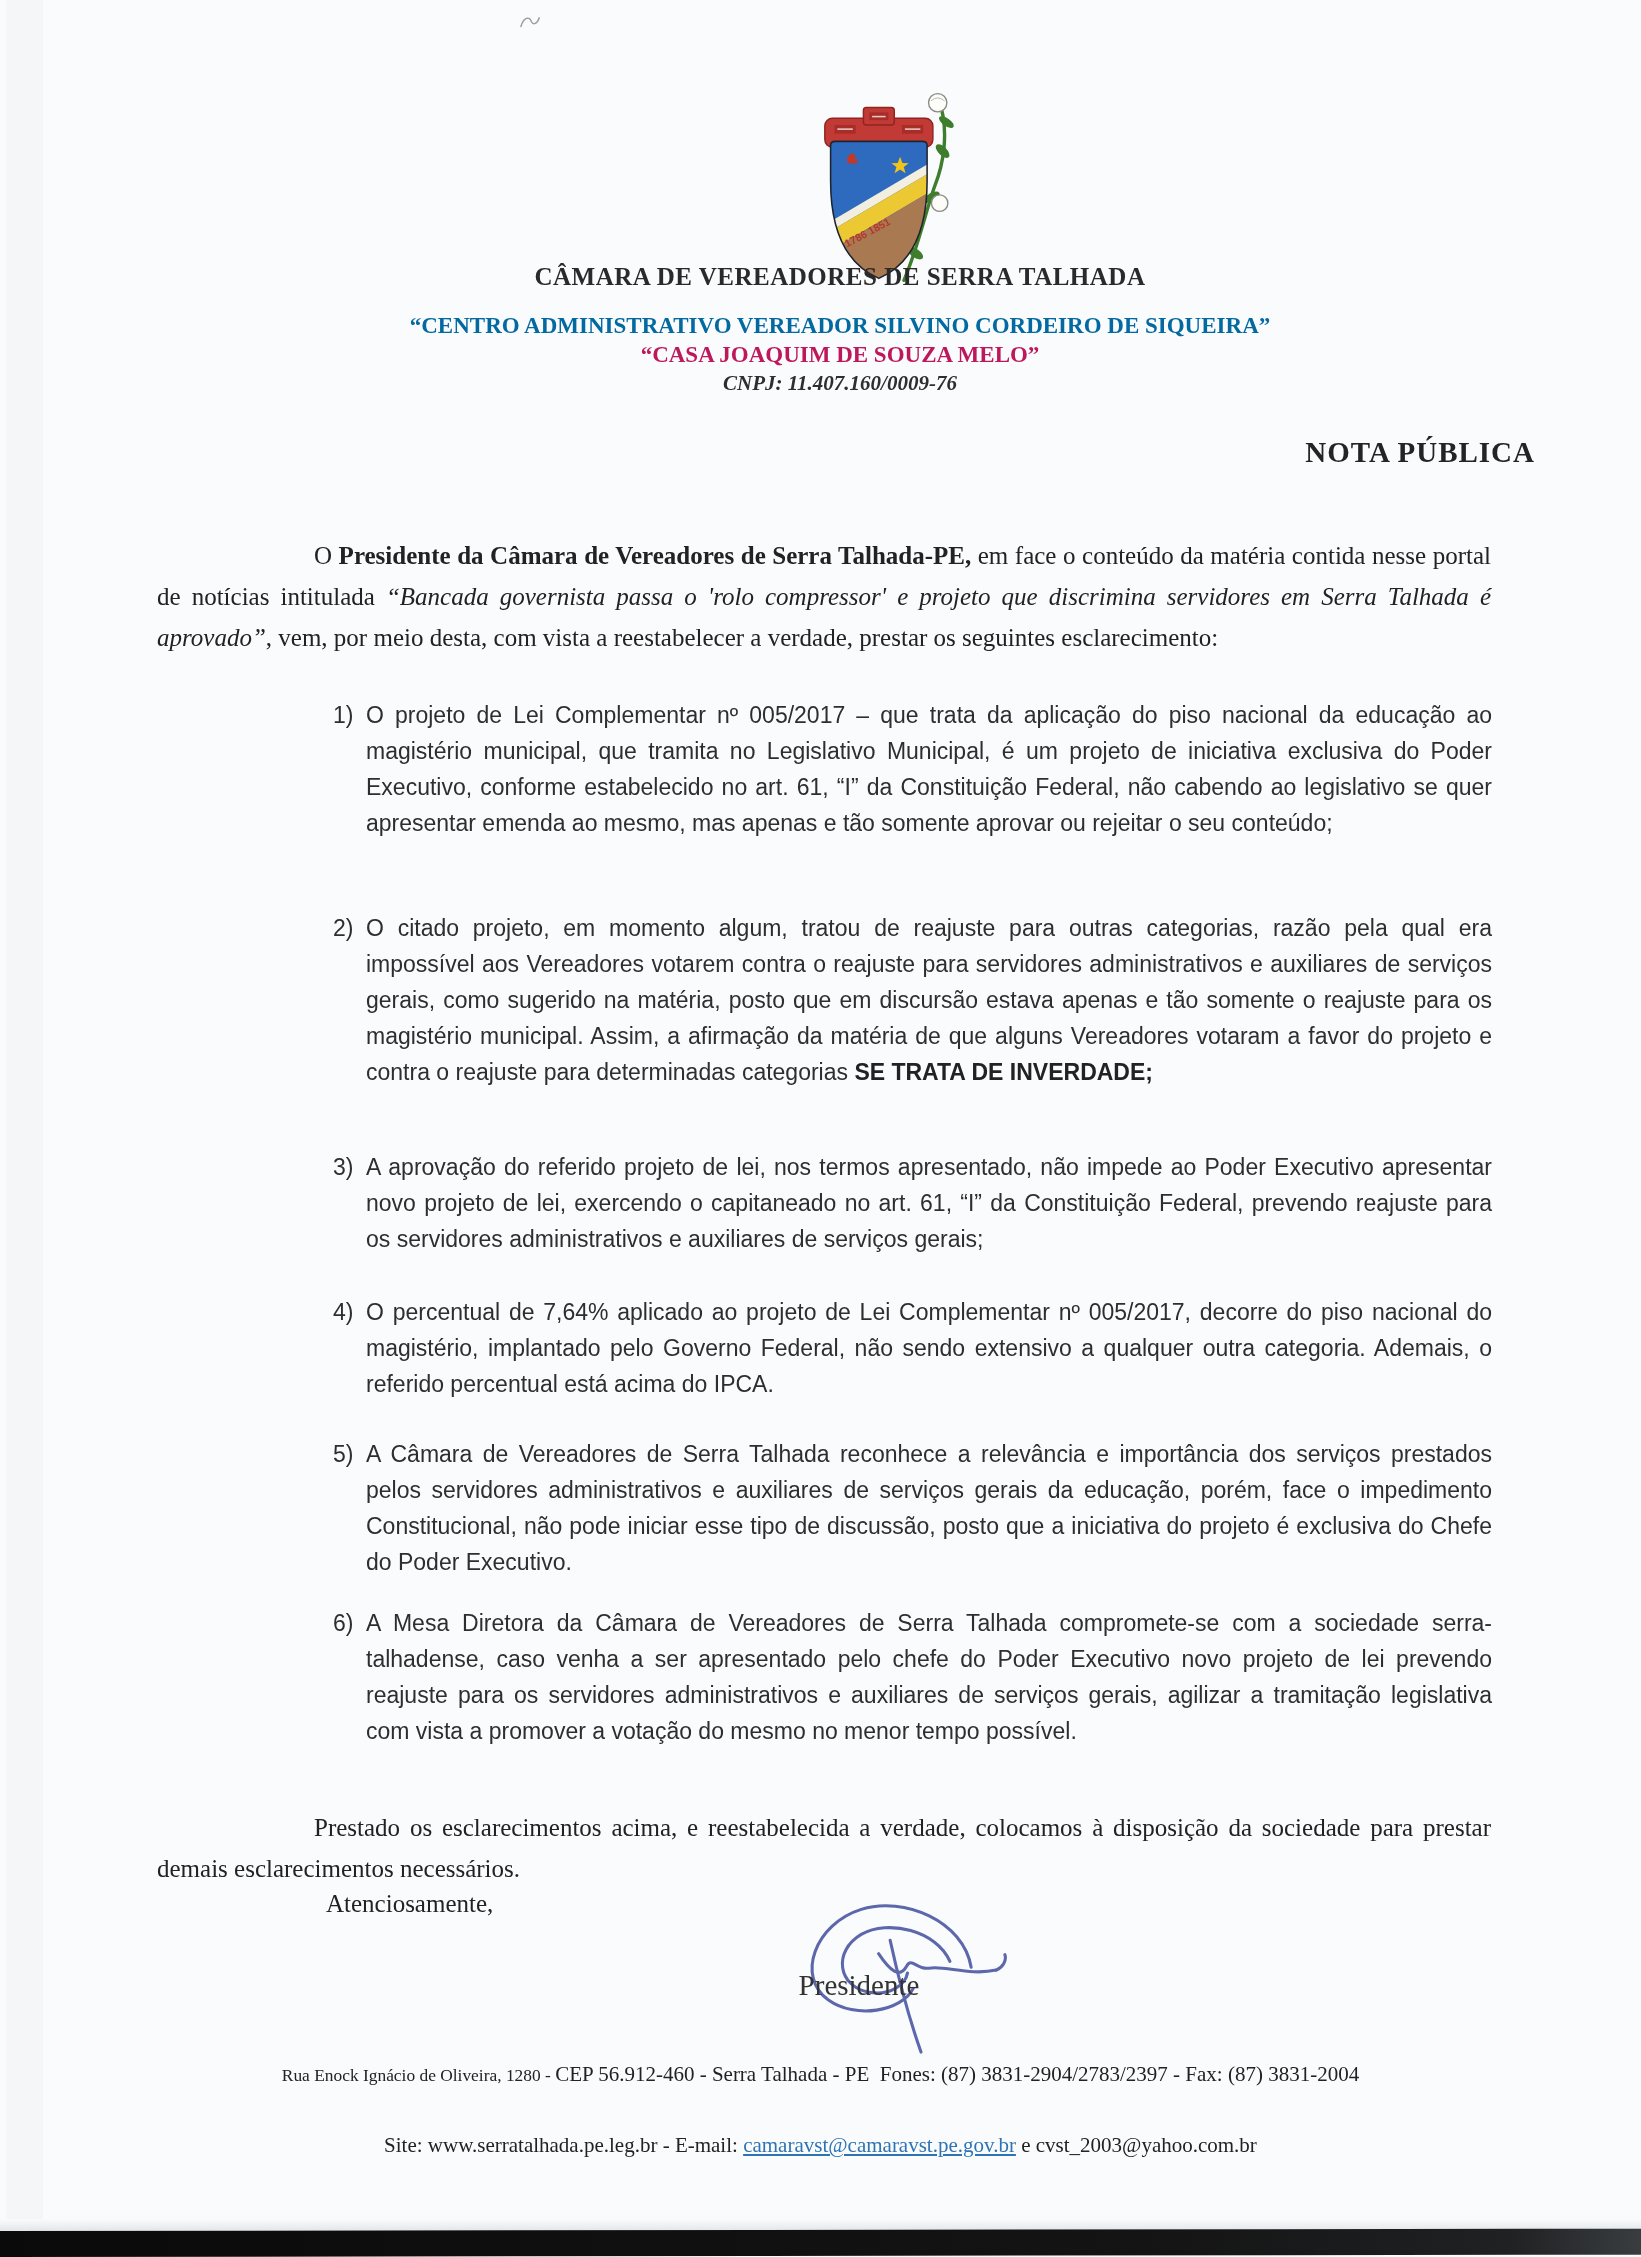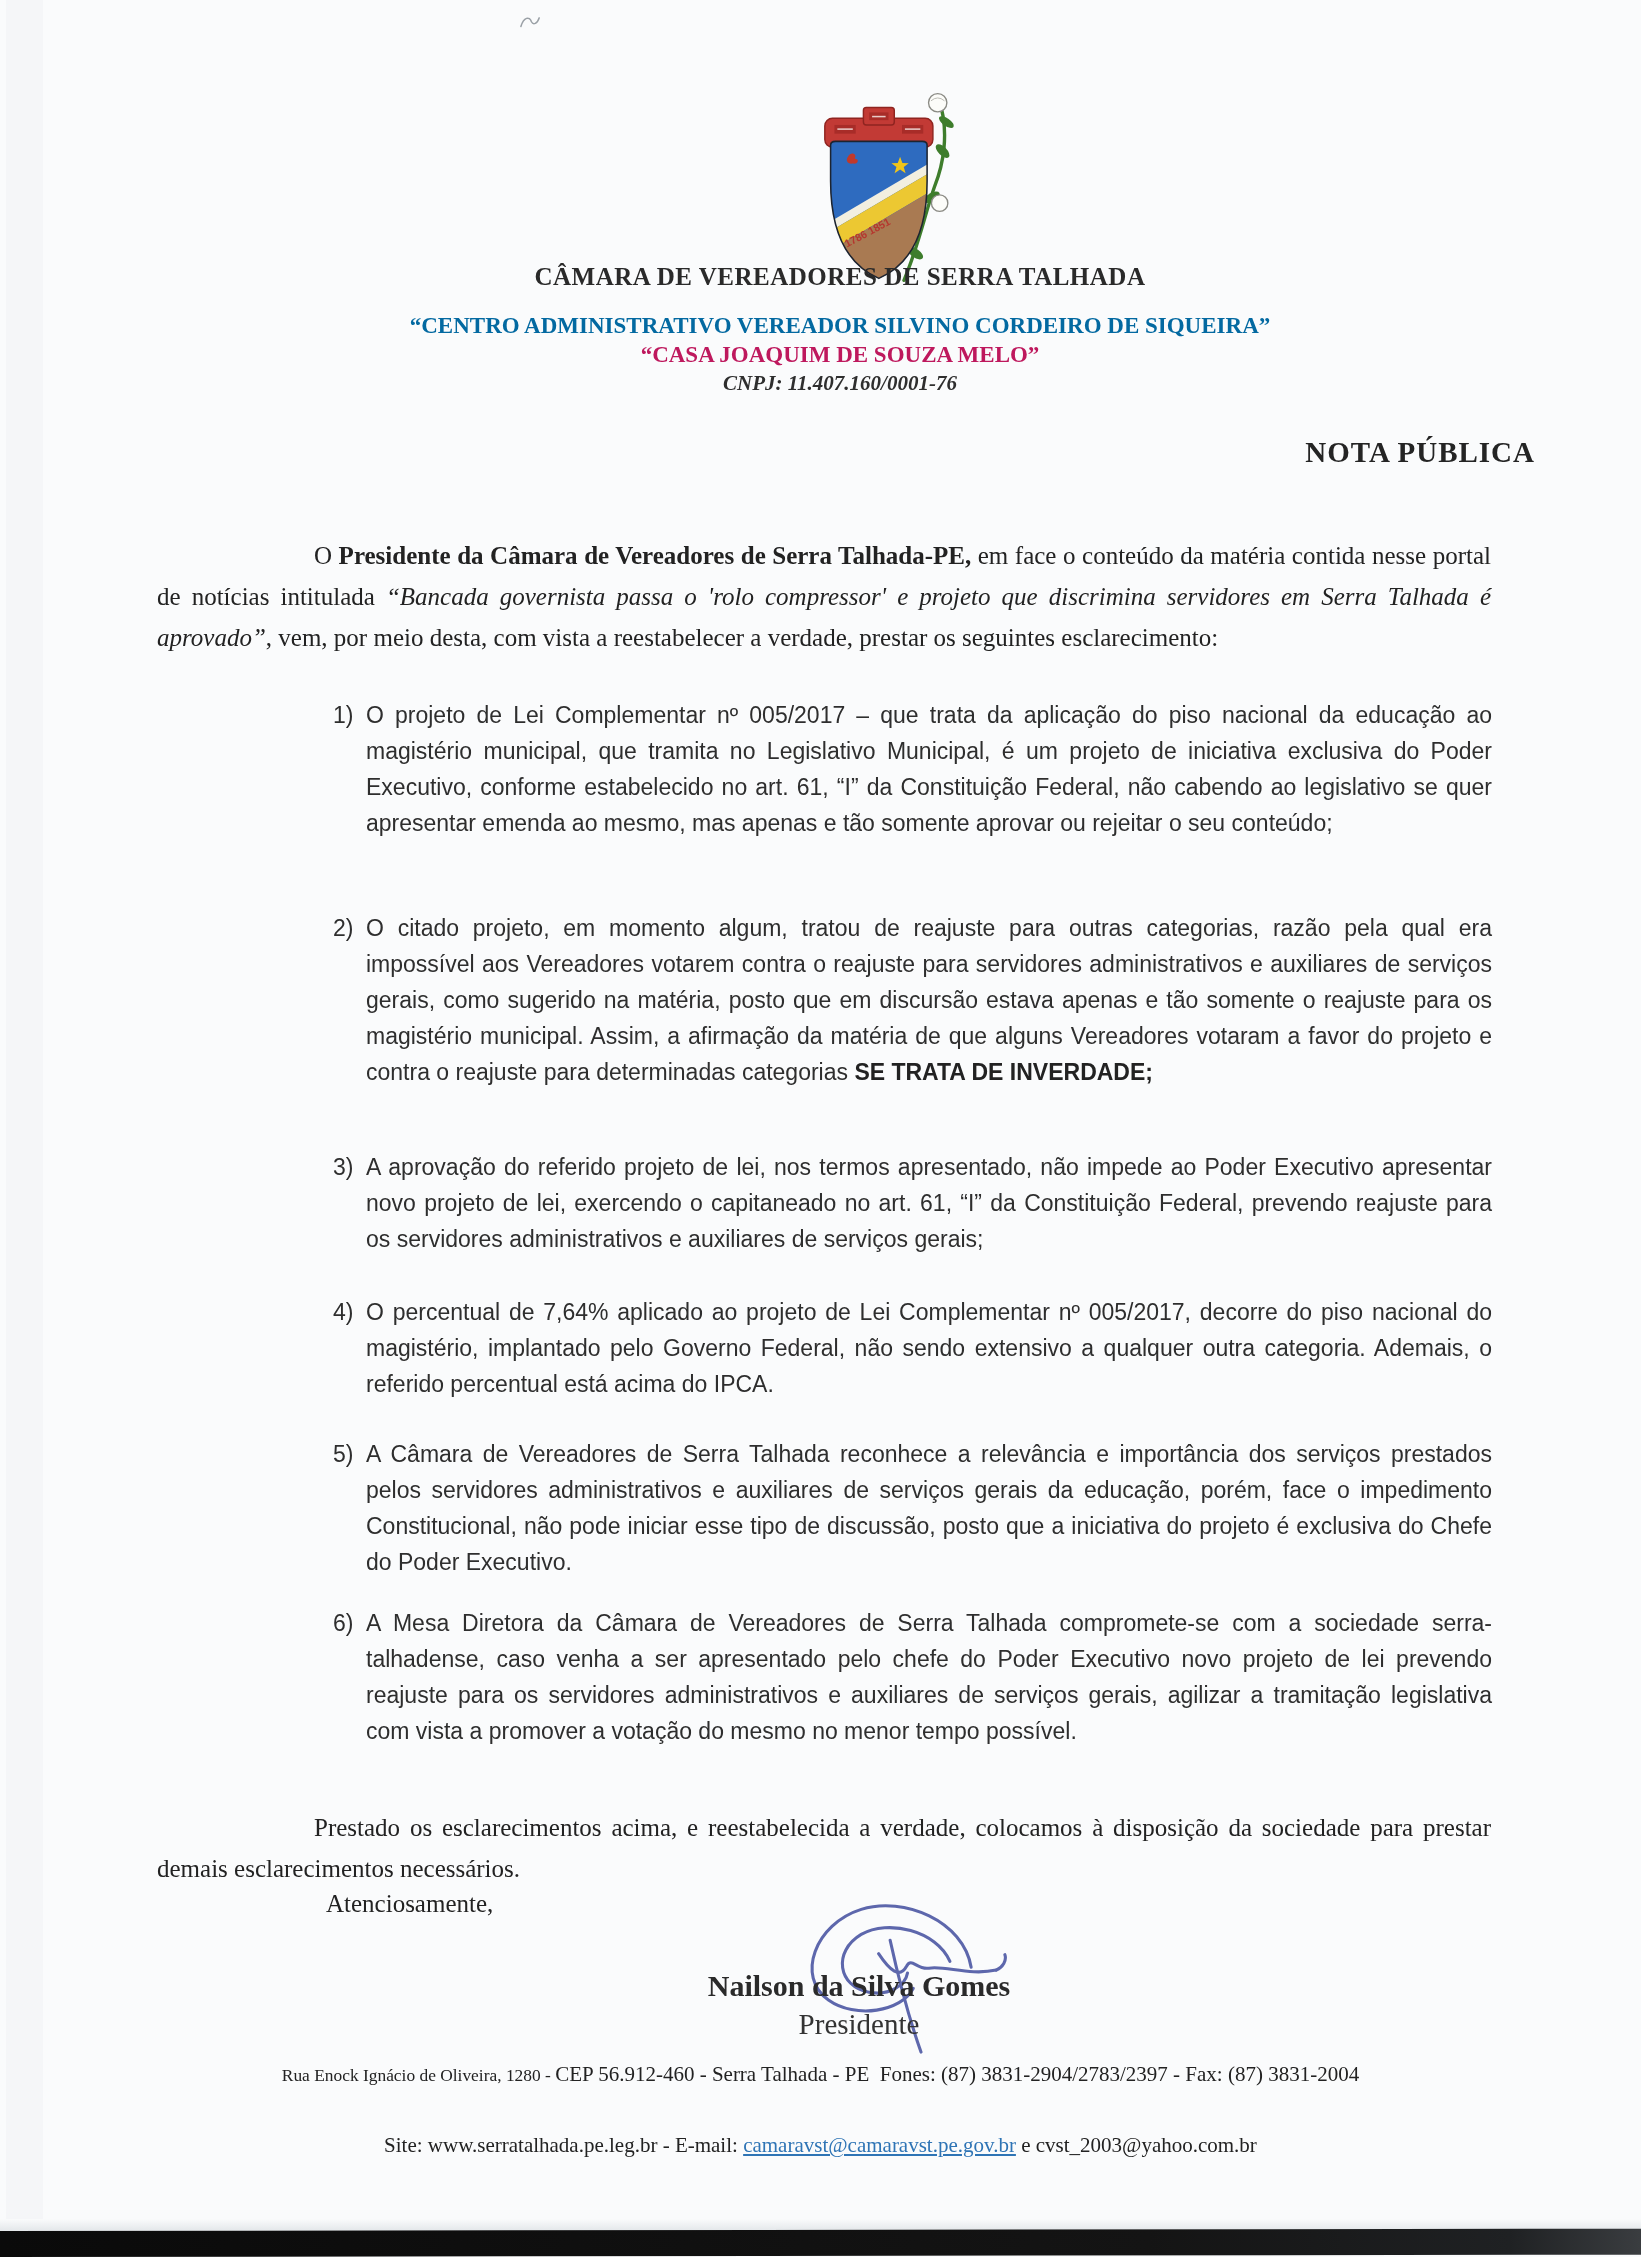--- a/index.html
+++ b/index.html
@@ -99,21 +99,21 @@
       <polygon points="112,70 114.4,76.4 121,76.6 115.8,80.6 117.7,87 112,83.2 106.3,87 108.2,80.6 103,76.6 109.6,76.4" fill="#f0c419"></polygon>
       <path d="M58,70 c3,-6 10,-3 7,2 c5,0 4,6 -2,5 c-5,1 -8,-3 -5,-7 z" fill="#c0392b"></path>
     </g>
     <path d="M40,58 C40,55 42,54 45,54 H135 C138,54 140,55 140,58 V95 C140,150 122,182 90,196 C58,182 40,150 40,95 Z" fill="none" stroke="#1d2430" stroke-width="1.6"></path>
   </svg>
 
   <header class="abs org-header">
     <div class="org-name">CÂMARA DE VEREADORES DE SERRA TALHADA</div>
     <div class="org-sub1">“CENTRO ADMINISTRATIVO VEREADOR SILVINO CORDEIRO DE SIQUEIRA”</div>
     <div class="org-sub2">“CASA JOAQUIM DE SOUZA MELO”</div>
-    <div class="org-cnpj">CNPJ: 11.407.160/0001-76</div>
+    <div class="org-cnpj">CNPJ: 11.407.160/0009-76</div>
   </header>
 
   <div class="abs doc-title">NOTA PÚBLICA</div>
 
   <p class="abs intro"><span>O </span><b>Presidente da Câmara de Vereadores de Serra Talhada-PE,</b><span> em face o conteúdo da matéria contida nesse portal de notícias intitulada </span><i>“Bancada governista passa o 'rolo compressor' e projeto que discrimina servidores em Serra Talhada é aprovado”</i><span>, vem, por meio desta, com vista a reestabelecer a verdade, prestar os seguintes esclarecimento:</span></p>
 
   <div class="abs item sans i1">
     <span class="num">1)</span>
     <span class="itext"><span>O projeto de Lei Complementar nº 005/2017 – que trata da aplicação do piso nacional da educação ao magistério municipal, que tramita no Legislativo Municipal, é um projeto de iniciativa exclusiva do Poder Executivo, conforme estabelecido no art. 61, “I” da Constituição Federal, não cabendo ao legislativo se quer apresentar emenda ao mesmo, mas apenas e tão somente aprovar ou rejeitar o seu conteúdo;</span></span>
   </div>
@@ -145,21 +145,20 @@
     <g fill="none" stroke="#5560a8" stroke-width="3.2" stroke-linecap="round" opacity="0.95">
       <path d="M198,78 C190,30 128,4 84,18 C36,33 16,88 50,112 C78,132 126,124 138,100"></path>
       <path d="M176,72 C162,40 112,28 84,44 C54,62 60,98 92,104 C114,108 130,96 132,84"></path>
       <path d="M114,50 C121,82 134,132 146,166"></path>
       <path d="M102,64 C114,82 124,90 131,77 C136,67 142,81 154,79 C171,76 196,87 224,81"></path>
       <path d="M224,81 C231,78 235,71 233,65"></path>
     </g>
   </svg>
 
   <div class="abs sig-block">
-    <div class="sig-name">Nailson da Silva Gomes</div>
     <div class="sig-role">Presidente</div>
   </div>
 
   <footer class="abs footer">
     <div class="f-line1"><span class="f-small">Rua Enock Ignácio de Oliveira, 1280 - </span><span>CEP 56.912-460 - Serra Talhada - PE</span><span>&nbsp; Fones: (87) 3831-2904/2783/2397 - Fax: (87) 3831-2004</span></div>
     <div class="f-line2"><span>Site: www.serratalhada.pe.leg.br - E-mail: </span><a class="email-link">camaravst@camaravst.pe.gov.br</a><span> e cvst_2003@yahoo.com.br</span></div>
   </footer>
 
   <div class="abs scan-strip"></div>
   <div class="abs scan-bar"></div>

